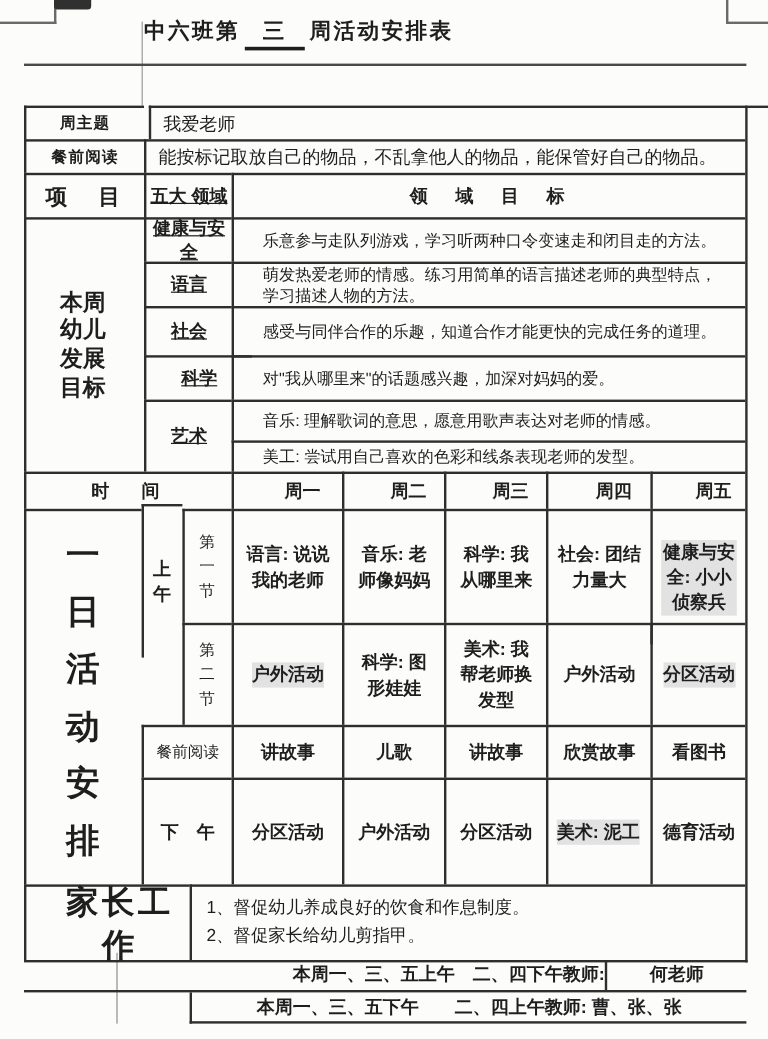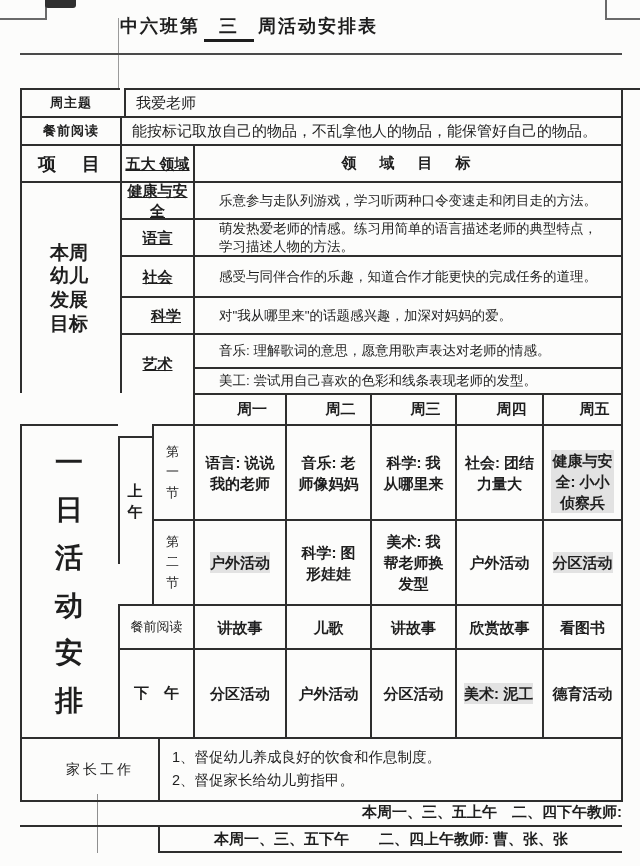--- a/index.html
+++ b/index.html
@@ -42,21 +42,21 @@
   .lab{font-size:13px;letter-spacing:1px;font-weight:600;}
   .val{font-size:15px;justify-content:flex-start;padding:0 10px;text-align:left;}
   .bold{font-weight:bold;}
   .goal{font-size:13.5px;line-height:1.32;justify-content:flex-start;align-items:center;padding:2px 24px;text-align:left;}
   .dom{font-size:15px;font-weight:bold;line-height:1.3;padding:0 2px;text-decoration:underline;}
   .dayhdr{font-size:15px;font-weight:bold;padding-left:24px;}
   .act{font-size:15px;font-weight:600;line-height:1.4;padding:2px 7px;}
   .vtext{display:inline-block;word-break:break-all;line-height:1.35;text-align:left;}
   .hl{background:var(--hl);}
   
-  .pw-label{font-size:14px;font-weight:normal;letter-spacing:3px;padding-left:20px;}
+  .pw-label{font-size:27px;font-weight:bold;letter-spacing:3px;padding-left:20px;}
   .pw-body{flex-direction:column;align-items:flex-start;justify-content:flex-start;padding:7px 0 0 12px;font-size:14.5px;line-height:1.6;text-align:left;}
 
   
   .foot1{position:absolute;left:20px;top:800px;width:602px;height:27px;border-bottom:2px solid var(--bd);display:flex;justify-content:flex-end;align-items:stretch;font-size:15px;font-weight:600;box-sizing:border-box;}
   .foot1 .txt{display:flex;align-items:center;margin-left:28px;}
   .foot1 .teacher{width:116px;border-left:2px solid var(--bd);display:flex;align-items:center;justify-content:center;}
   .foot2{position:absolute;left:158px;top:827px;width:464px;height:26px;border-left:2px solid var(--bd);border-bottom:2px solid var(--bd);display:flex;align-items:center;justify-content:center;font-size:15px;font-weight:600;box-sizing:border-box;}
 </style>
 </head>
 <body>
@@ -99,31 +99,32 @@
     <div class="cell dom" style="left:100px;top:167px;width:73px;height:41px">社会</div>
     <div class="cell goal" style="left:173px;top:167px;width:428px;height:41px">感受与同伴合作的乐趣，知道合作才能更快的完成任务的道理。</div>
 
     <div class="cell dom" style="left:100px;top:208px;width:90px;height:37px">科学</div>
     <div class="cell goal" style="left:173px;top:208px;width:428px;height:37px">对"我从哪里来"的话题感兴趣，加深对妈妈的爱。</div>
 
     <div class="cell dom" style="left:100px;top:245px;width:73px;height:60px">艺术</div>
     <div class="cell goal" style="left:173px;top:245px;width:428px;height:34px">音乐: 理解歌词的意思，愿意用歌声表达对老师的情感。</div>
     <div class="cell goal" style="left:173px;top:279px;width:428px;height:26px">美工: 尝试用自己喜欢的色彩和线条表现老师的发型。</div>
 
+    <div class="cell bold" style="left:0;top:305px;width:173px;height:31px;font-size:15px;letter-spacing:6px">时　间</div>
     <div class="cell dayhdr" style="left:173px;top:305px;width:92px;height:31px">周一</div>
     <div class="cell dayhdr" style="left:265px;top:305px;width:85px;height:31px">周二</div>
     <div class="cell dayhdr" style="left:350px;top:305px;width:85px;height:31px">周三</div>
     <div class="cell dayhdr" style="left:435px;top:305px;width:87px;height:31px">周四</div>
     <div class="cell dayhdr" style="left:522px;top:305px;width:79px;height:31px">周五</div>
 
     <div class="cell" style="left:0;top:336px;width:98px;height:313px">
       <span class="vtext" style="width:30px;font-size:28px;font-weight:bold;line-height:1.7">一日活动安排</span>
     </div>
 
-    <div class="cell" style="left:98px;top:348px;width:34px;height:128px">
+    <div class="cell" style="left:98px;top:332px;width:34px;height:128px">
       <span class="vtext" style="width:17px;font-size:15px;font-weight:bold;line-height:1.4">上午</span>
     </div>
     <div class="cell" style="left:132px;top:336px;width:41px;height:95px">
       <span class="vtext" style="width:15px;font-size:13px;line-height:1.55">第一节</span>
     </div>
     <div class="cell" style="left:132px;top:431px;width:41px;height:85px">
       <span class="vtext" style="width:15px;font-size:13px;line-height:1.55">第二节</span>
     </div>
 
     <div class="cell act" style="left:173px;top:336px;width:92px;height:95px">
@@ -194,16 +195,17 @@
 
     <div class="cell pw-label" style="left:0;top:649px;width:138px;height:63px">家长工作</div>
     <div class="cell pw-body" style="left:138px;top:649px;width:463px;height:63px">
       <span>1、督促幼儿养成良好的饮食和作息制度。</span>
       <span>2、督促家长给幼儿剪指甲。</span>
     </div>
   </div>
 
   <div class="foot1">
     <span class="txt">本周一、三、五上午　二、四下午教师:</span>
+    <span class="teacher">何老师</span>
   </div>
   <div class="foot2">本周一、三、五下午　　二、四上午教师: 曹、张、张</div>
 
 </div>
 
 </body></html>

